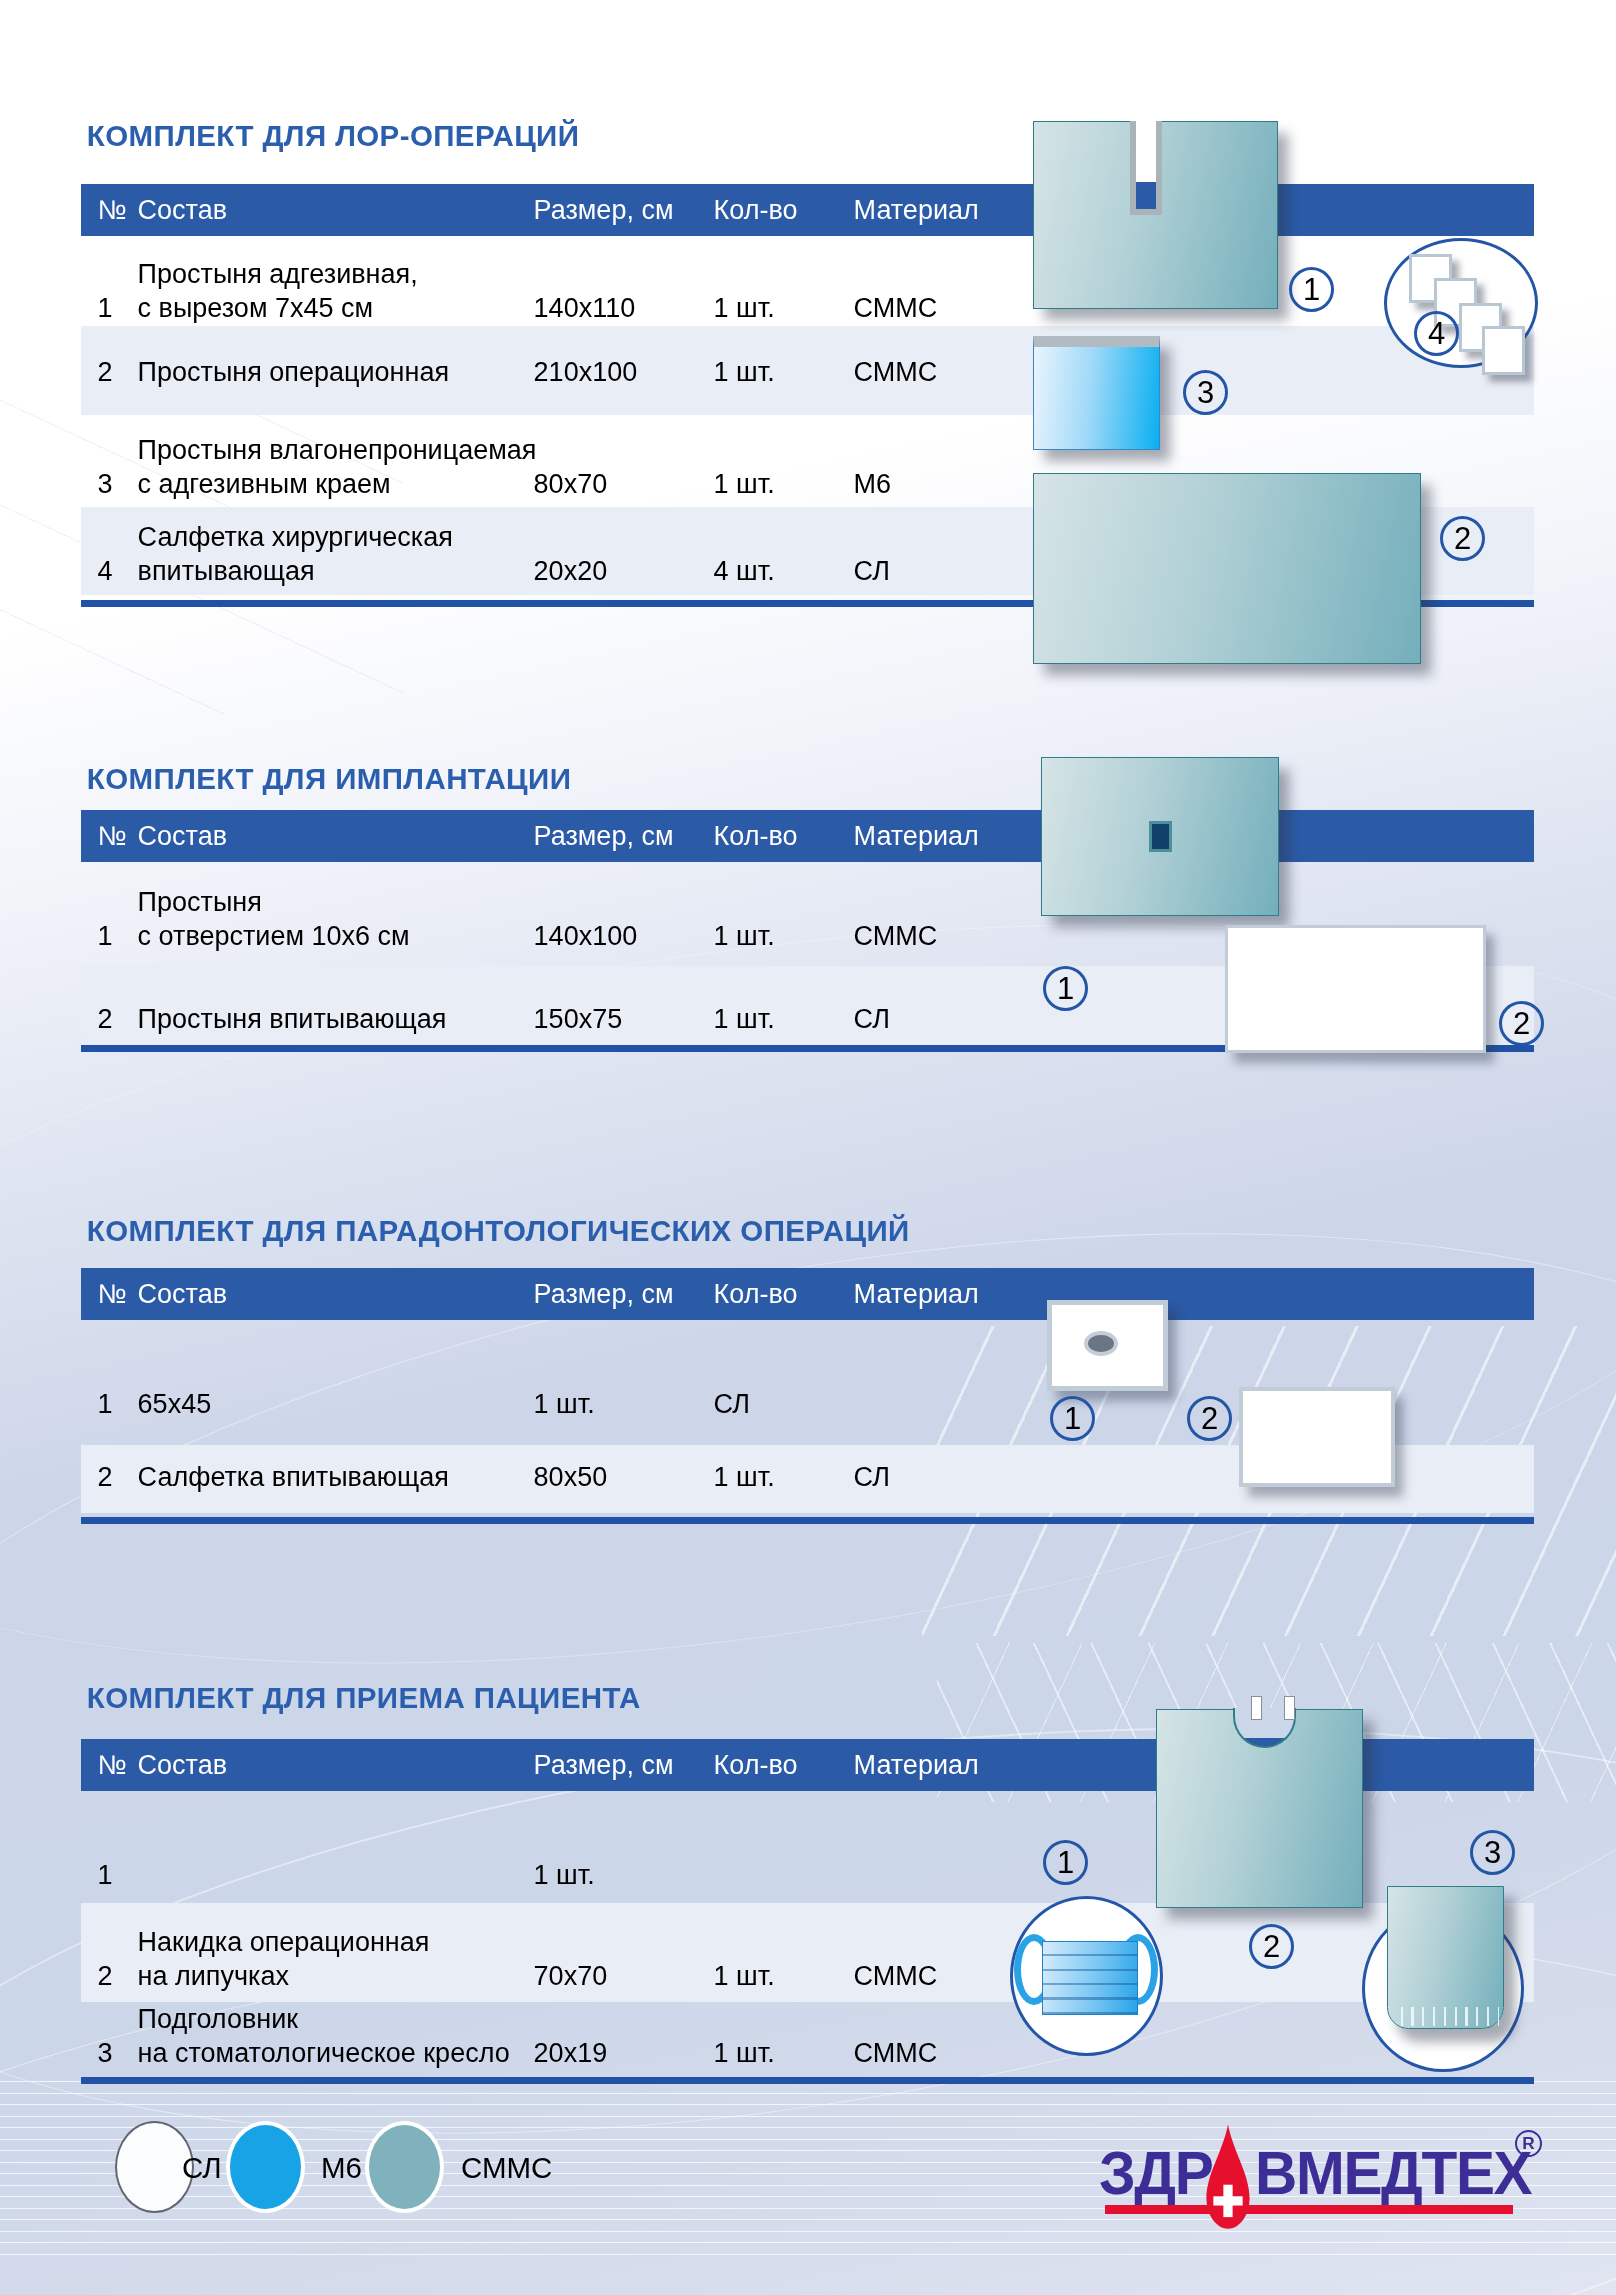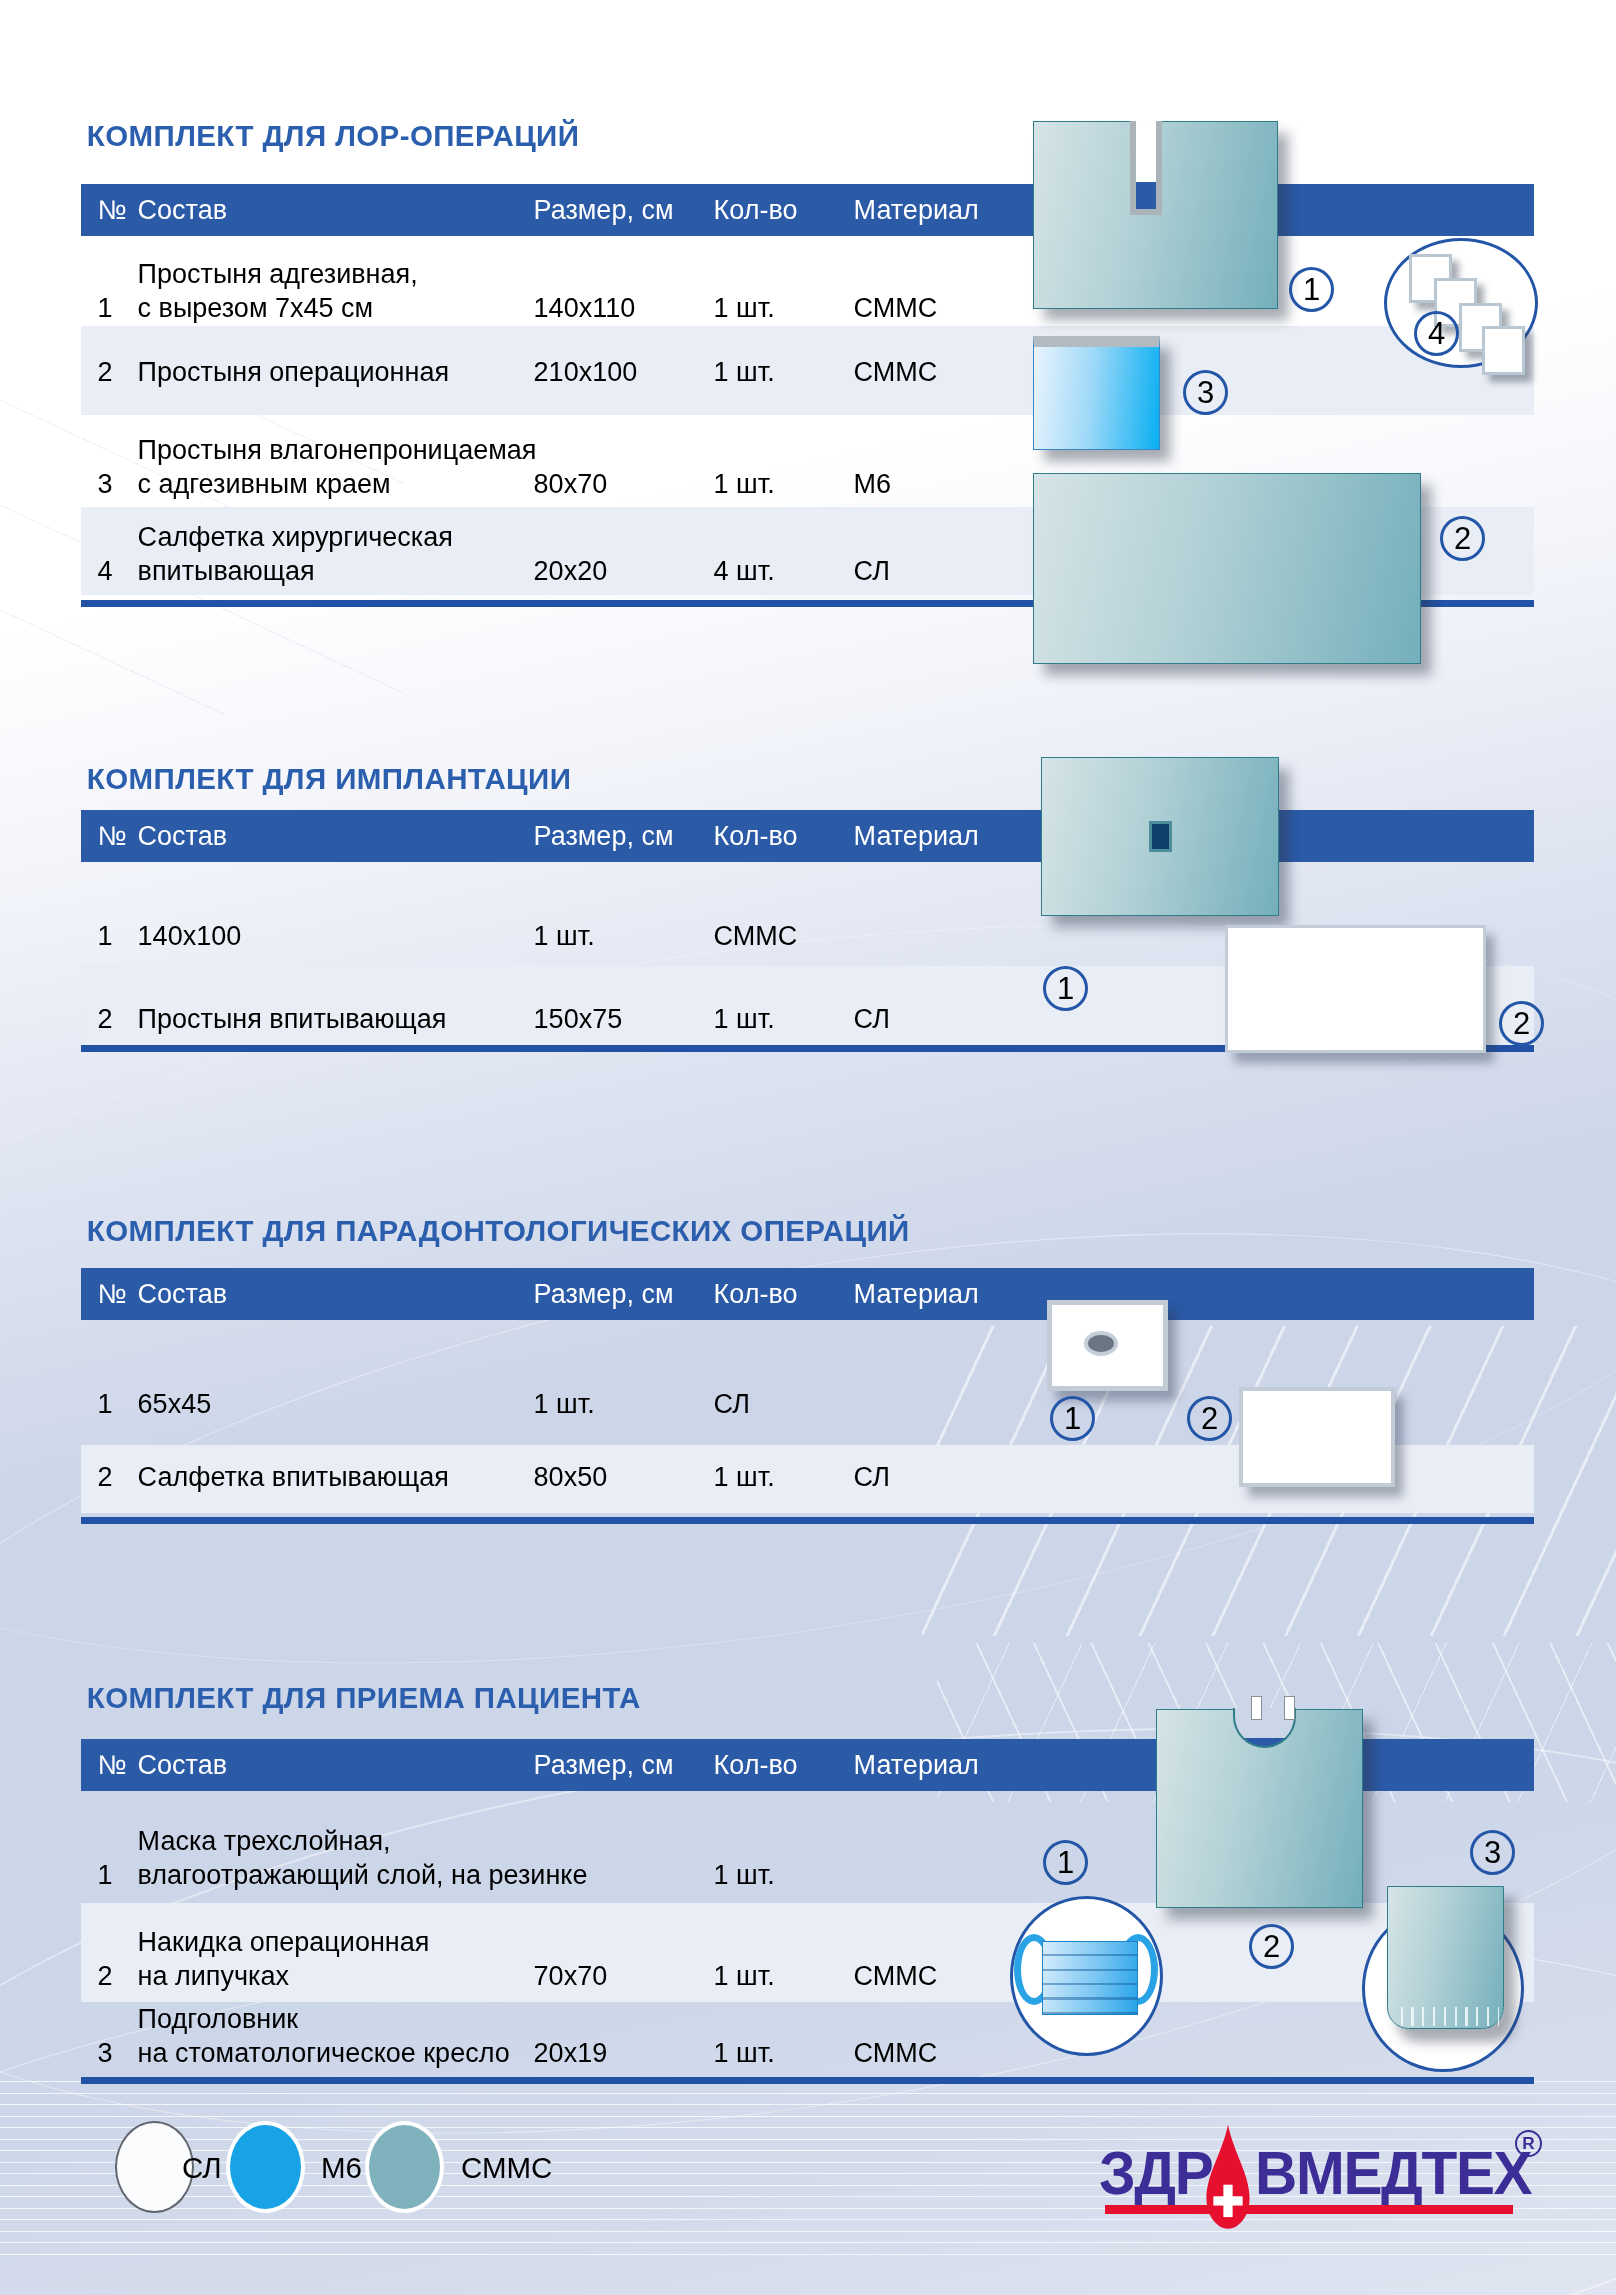--- a/index.html
+++ b/index.html
@@ -166,20 +166,24 @@
     <h2 class="title">КОМПЛЕКТ ДЛЯ ИМПЛАНТАЦИИ</h2>
     <div class="grid thead">
       <span>№</span>
       <span>Состав</span>
       <span>Размер, см</span>
       <span>Кол-во</span>
       <span>Материал</span>
     </div>
     <div class="grid row h145 pb18">
       <span class="cell">1</span>
+      <span class="cell name">
+          <span>Простыня</span>
+          <span>с отверстием 10х6 см</span>
+        </span>
       <span class="cell">140х100</span>
       <span class="cell">1 шт.</span>
       <span class="cell">СММС</span>
     </div>
     <div class="grid row alt h110 pb12">
       <span class="cell">2</span>
       <span class="cell name">
           <span>Простыня впитывающая</span>
           <span></span>
         </span>
@@ -222,24 +226,20 @@
     <h2 class="title">КОМПЛЕКТ ДЛЯ ПРИЕМА ПАЦИЕНТА</h2>
     <div class="grid thead">
       <span>№</span>
       <span>Состав</span>
       <span>Размер, см</span>
       <span>Кол-во</span>
       <span>Материал</span>
     </div>
     <div class="grid row h155 pb16">
       <span class="cell">1</span>
-      <span class="cell name">
-          <span>Маска трехслойная,</span>
-          <span>влагоотражающий слой, на резинке</span>
-        </span>
       <span class="cell"></span>
       <span class="cell">1 шт.</span>
       <span class="cell"></span>
     </div>
     <div class="grid row alt h137 pb12">
       <span class="cell">2</span>
       <span class="cell name">
           <span>Накидка операционная</span>
           <span>на липучках</span>
         </span>

